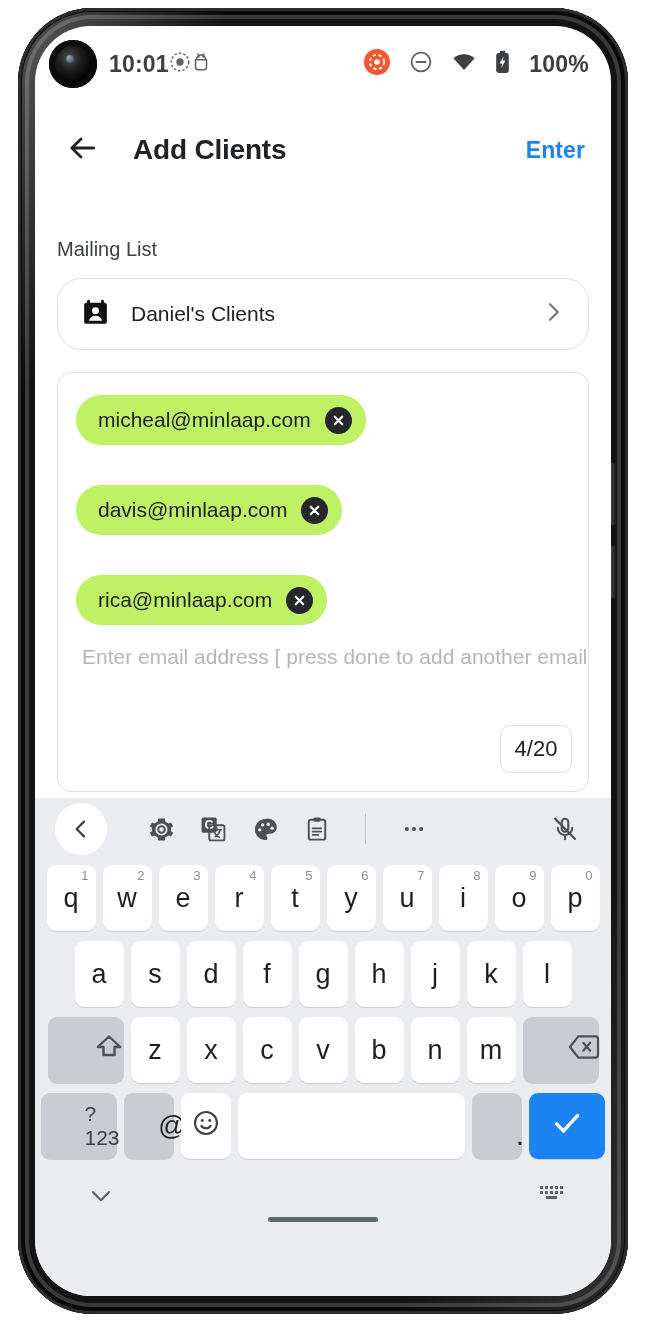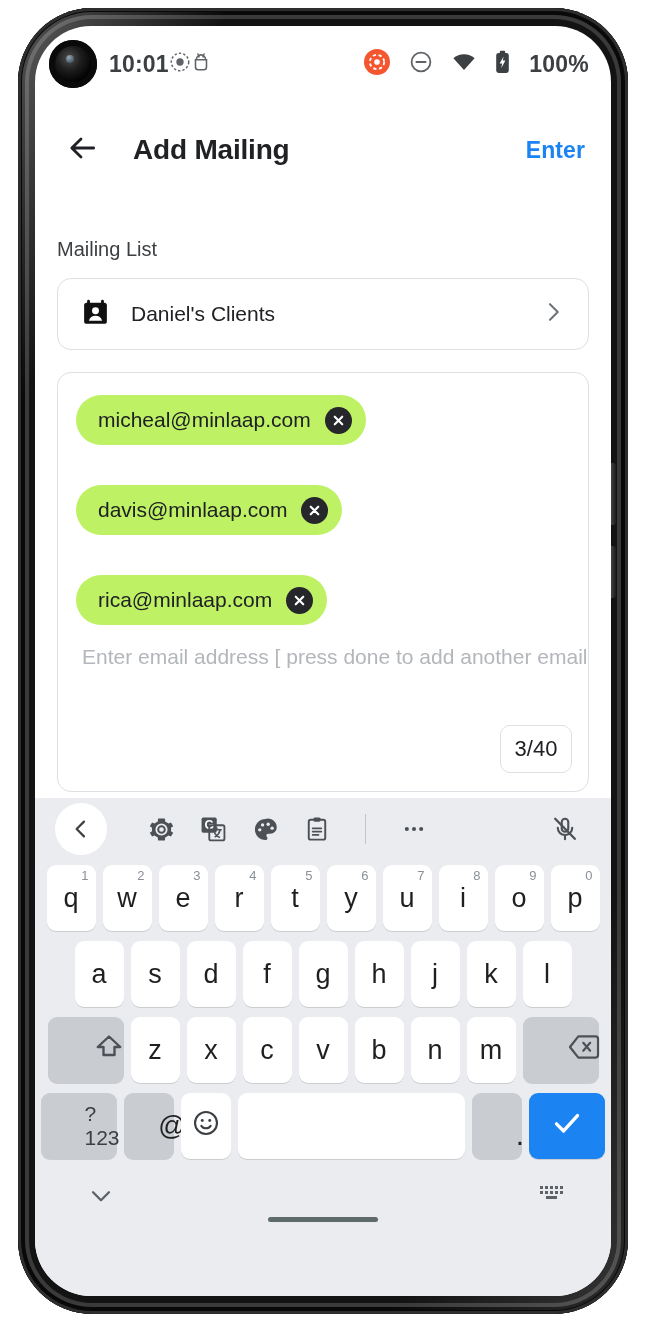--- a/index.html
+++ b/index.html
@@ -97,21 +97,21 @@
   
   #content { position: absolute; left: 0; top: 172px; width: 576px; height: 600px; background: #fff; }
 
   #mailing-list-label {
     position: absolute; left: 22px; top: 40px;
     font-size: 20px; color: #3c4043;
   }
   #mailing-list-card {
     position: absolute; left: 22px; top: 80px;
     width: 532px; height: 72px;
-    border: 1px solid #dcdfe3; border-radius: 14px;
+    border: 1px solid #dcdfe3; border-radius: 24px;
     display: flex; align-items: center; padding: 0 22px;
     background: #fff;
   }
   #mailing-list-name {
     font-size: 21px; color: #202124; margin-left: 20px; font-weight: 400;
   }
   #mailing-list-chevron { margin-left: auto; }
 
   #recipients-box {
     position: absolute; left: 22px; top: 174px;
@@ -262,21 +262,21 @@
   </div>
 
   <div id="app-bar">
     <div id="back-button">
       <span>
         <svg width="32" height="32" viewBox="0 0 24 24">
           <path d="M20 12H4M10.5 5.2 3.6 12l6.9 6.8" fill="none" stroke="#202124" stroke-width="2.1" stroke-linecap="round" stroke-linejoin="round"></path>
         </svg>
       </span>
     </div>
-    <div id="page-title">Add Mailing</div>
+    <div id="page-title">Add Clients</div>
     <div id="done-button">Enter</div>
   </div>
 
   <div id="content">
 
     <div id="mailing-list-label">Mailing List</div>
 
     <div id="mailing-list-card">
       <span>
         <svg width="31" height="31" viewBox="0 0 24 24">
@@ -315,21 +315,21 @@
         <span class="email-chip-text">rica@minlaap.com</span>
         <span class="chip-remove-icon">
           <svg width="15" height="15" viewBox="0 0 24 24">
               <path d="M6 6l12 12M18 6 6 18" stroke="#fff" stroke-width="3.4" stroke-linecap="round"></path>
             </svg>
         </span>
       </div>
 
       <div id="email-placeholder">Enter email address [ press done to add another email ]</div>
 
-      <div id="counter-badge">3/40</div>
+      <div id="counter-badge">4/20</div>
     </div>
   </div>
 
   <div id="keyboard">
 
     <div id="kb-toolbar">
       <div class="kb-tool" id="kb-tool-back">
         <svg width="24" height="24" viewBox="0 0 24 24">
             <path d="M15 4.6 7.6 12l7.4 7.4" fill="none" stroke="#3c4043" stroke-width="2.2" stroke-linecap="round" stroke-linejoin="round"></path>
           </svg>

